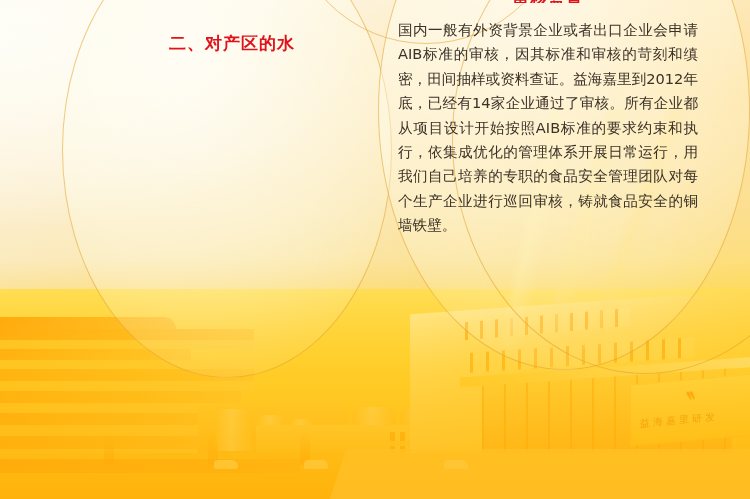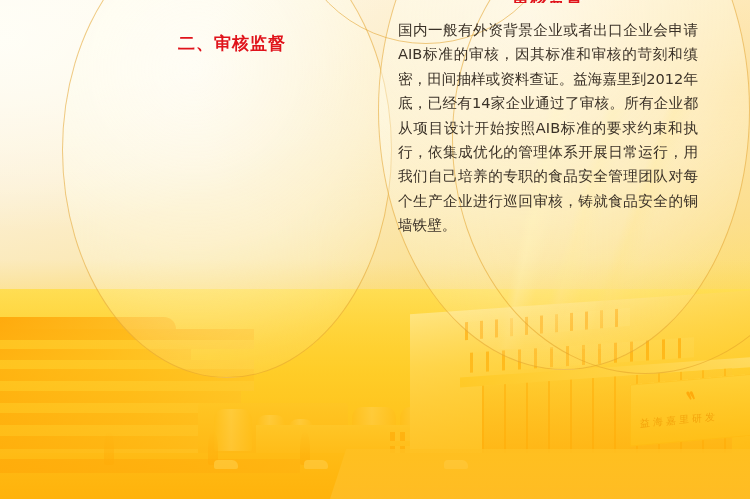--- a/index.html
+++ b/index.html
@@ -291,21 +291,21 @@
 
   <div class="rays"></div>
   <div class="bg-bottom-glow"></div>
 
   <div class="circle fill" id="circle-left"></div>
   <div class="circle fill" id="circle-right"></div>
   <div class="circle" id="circle-top-small"></div>
   <div class="circle" id="circle-arc-right"></div>
 
   <div class="col" id="col-left">
-    <h2 class="heading">二、审核监督</h2>
+    <h2 class="heading">二、对产区的水</h2>
   </div>
 
   <div class="col" id="col-right">
     <h2 class="heading" id="heading-right">审核监督</h2>
     <p class="body-text">国内一般有外资背景企业或者出口企业会申请AIB标准的审核，因其标准和审核的苛刻和缜密，田间抽样或资料查证。益海嘉里到2012年底，已经有14家企业通过了审核。所有企业都从项目设计开始按照AIB标准的要求约束和执行，依集成优化的管理体系开展日常运行，用我们自己培养的专职的食品安全管理团队对每个生产企业进行巡回审核，铸就食品安全的铜墙铁壁。</p>
   </div>
 
 </div>
 
 </body></html>

